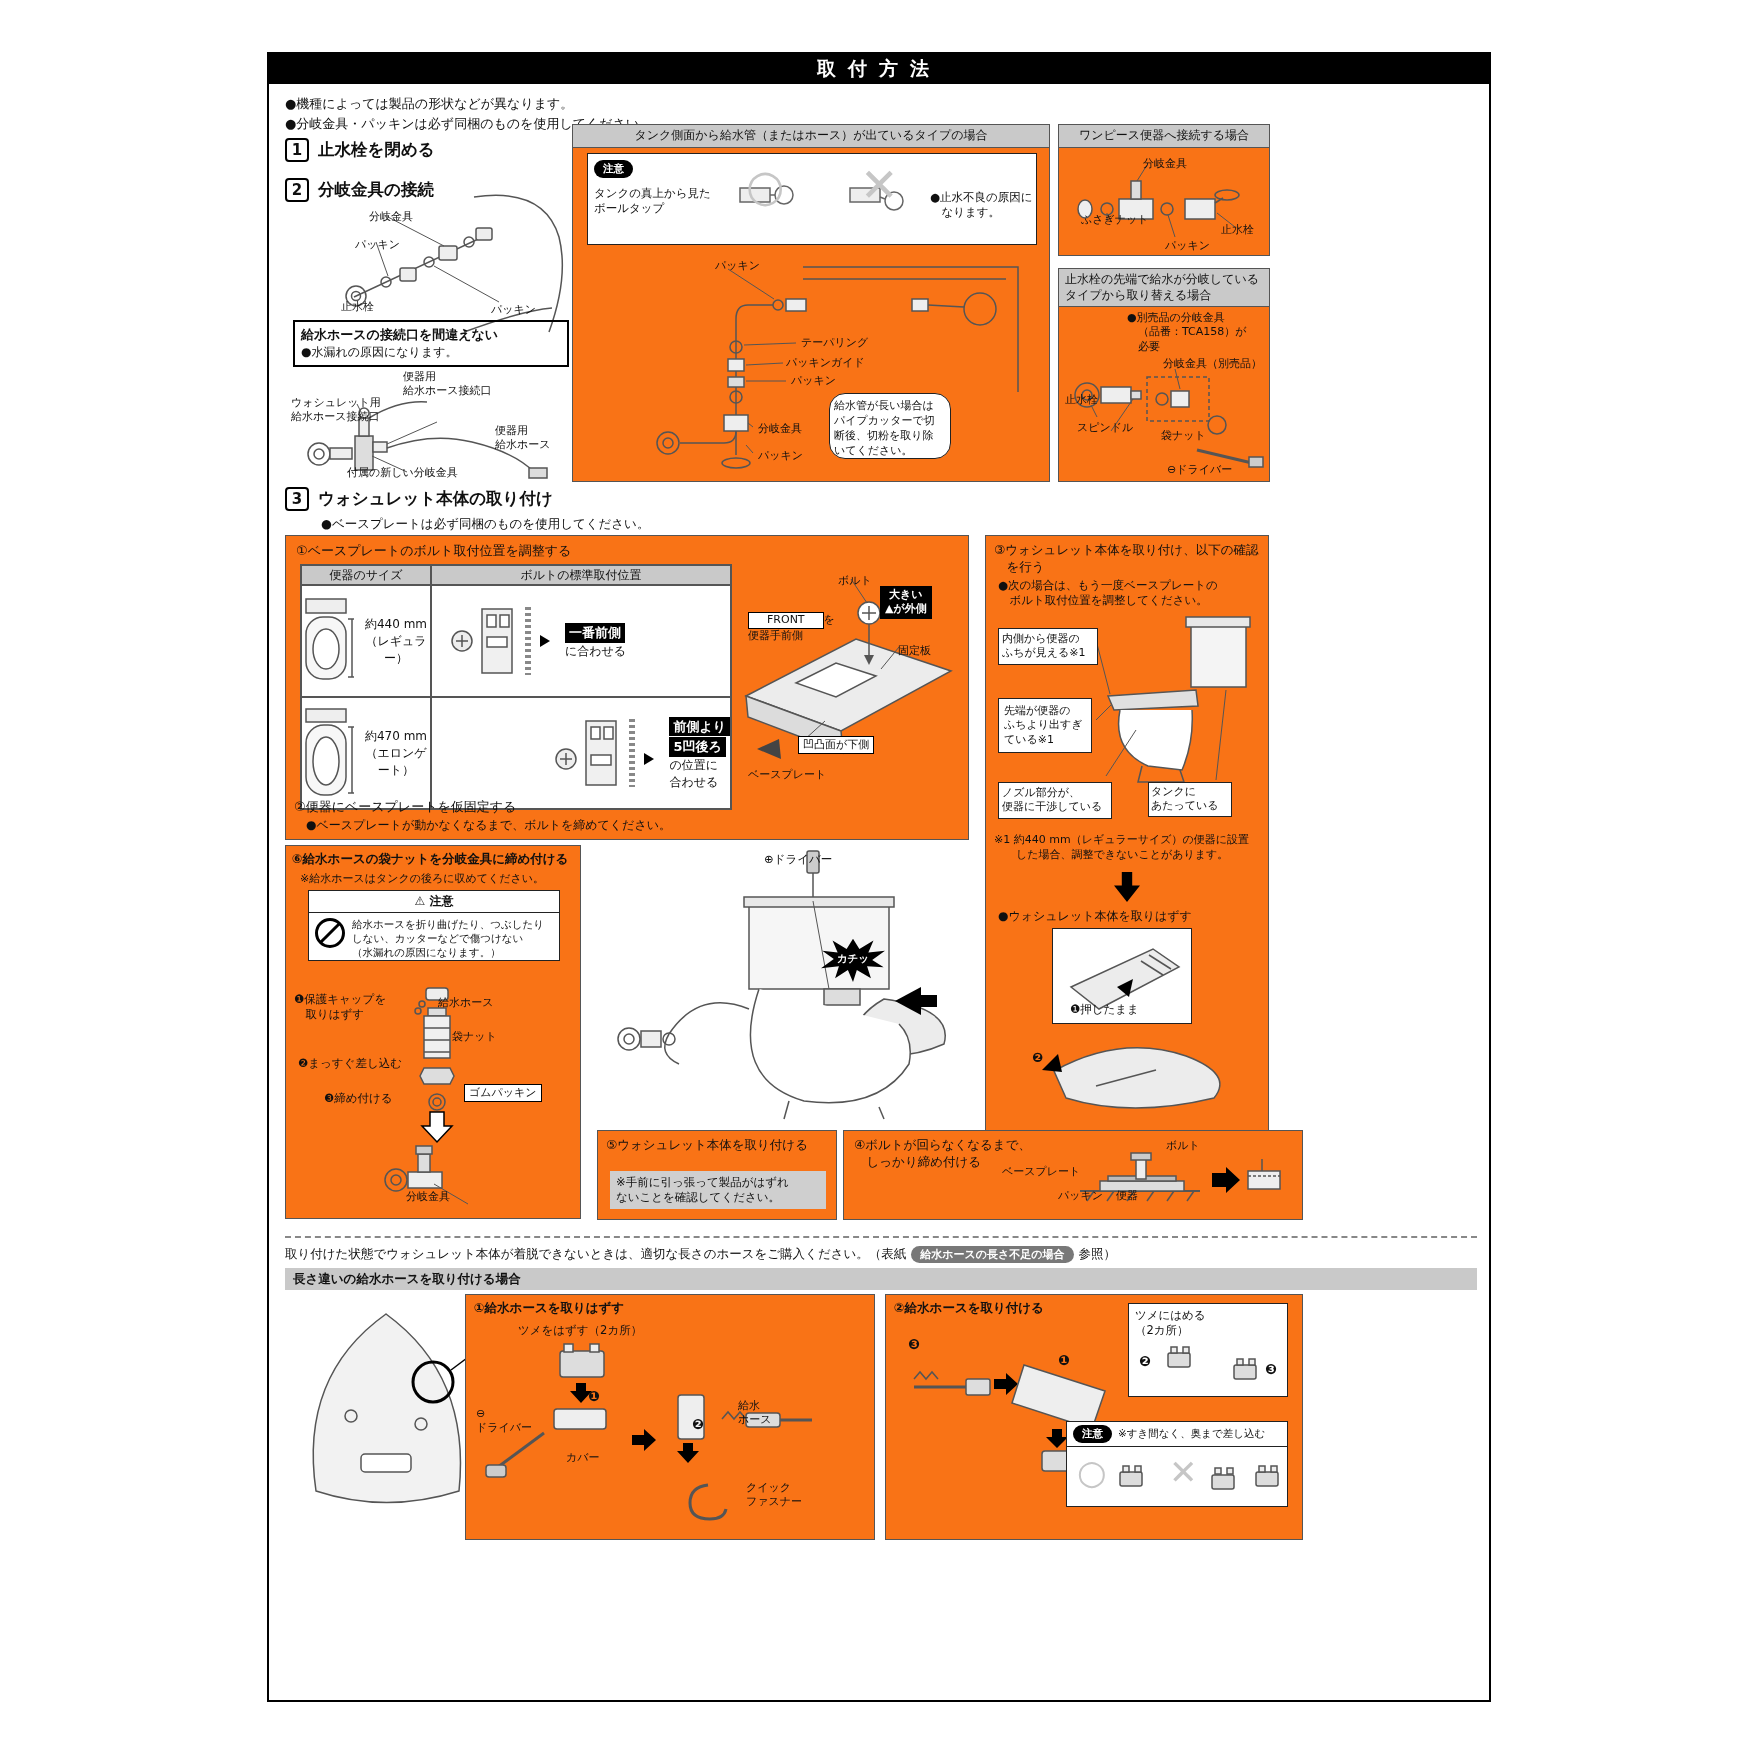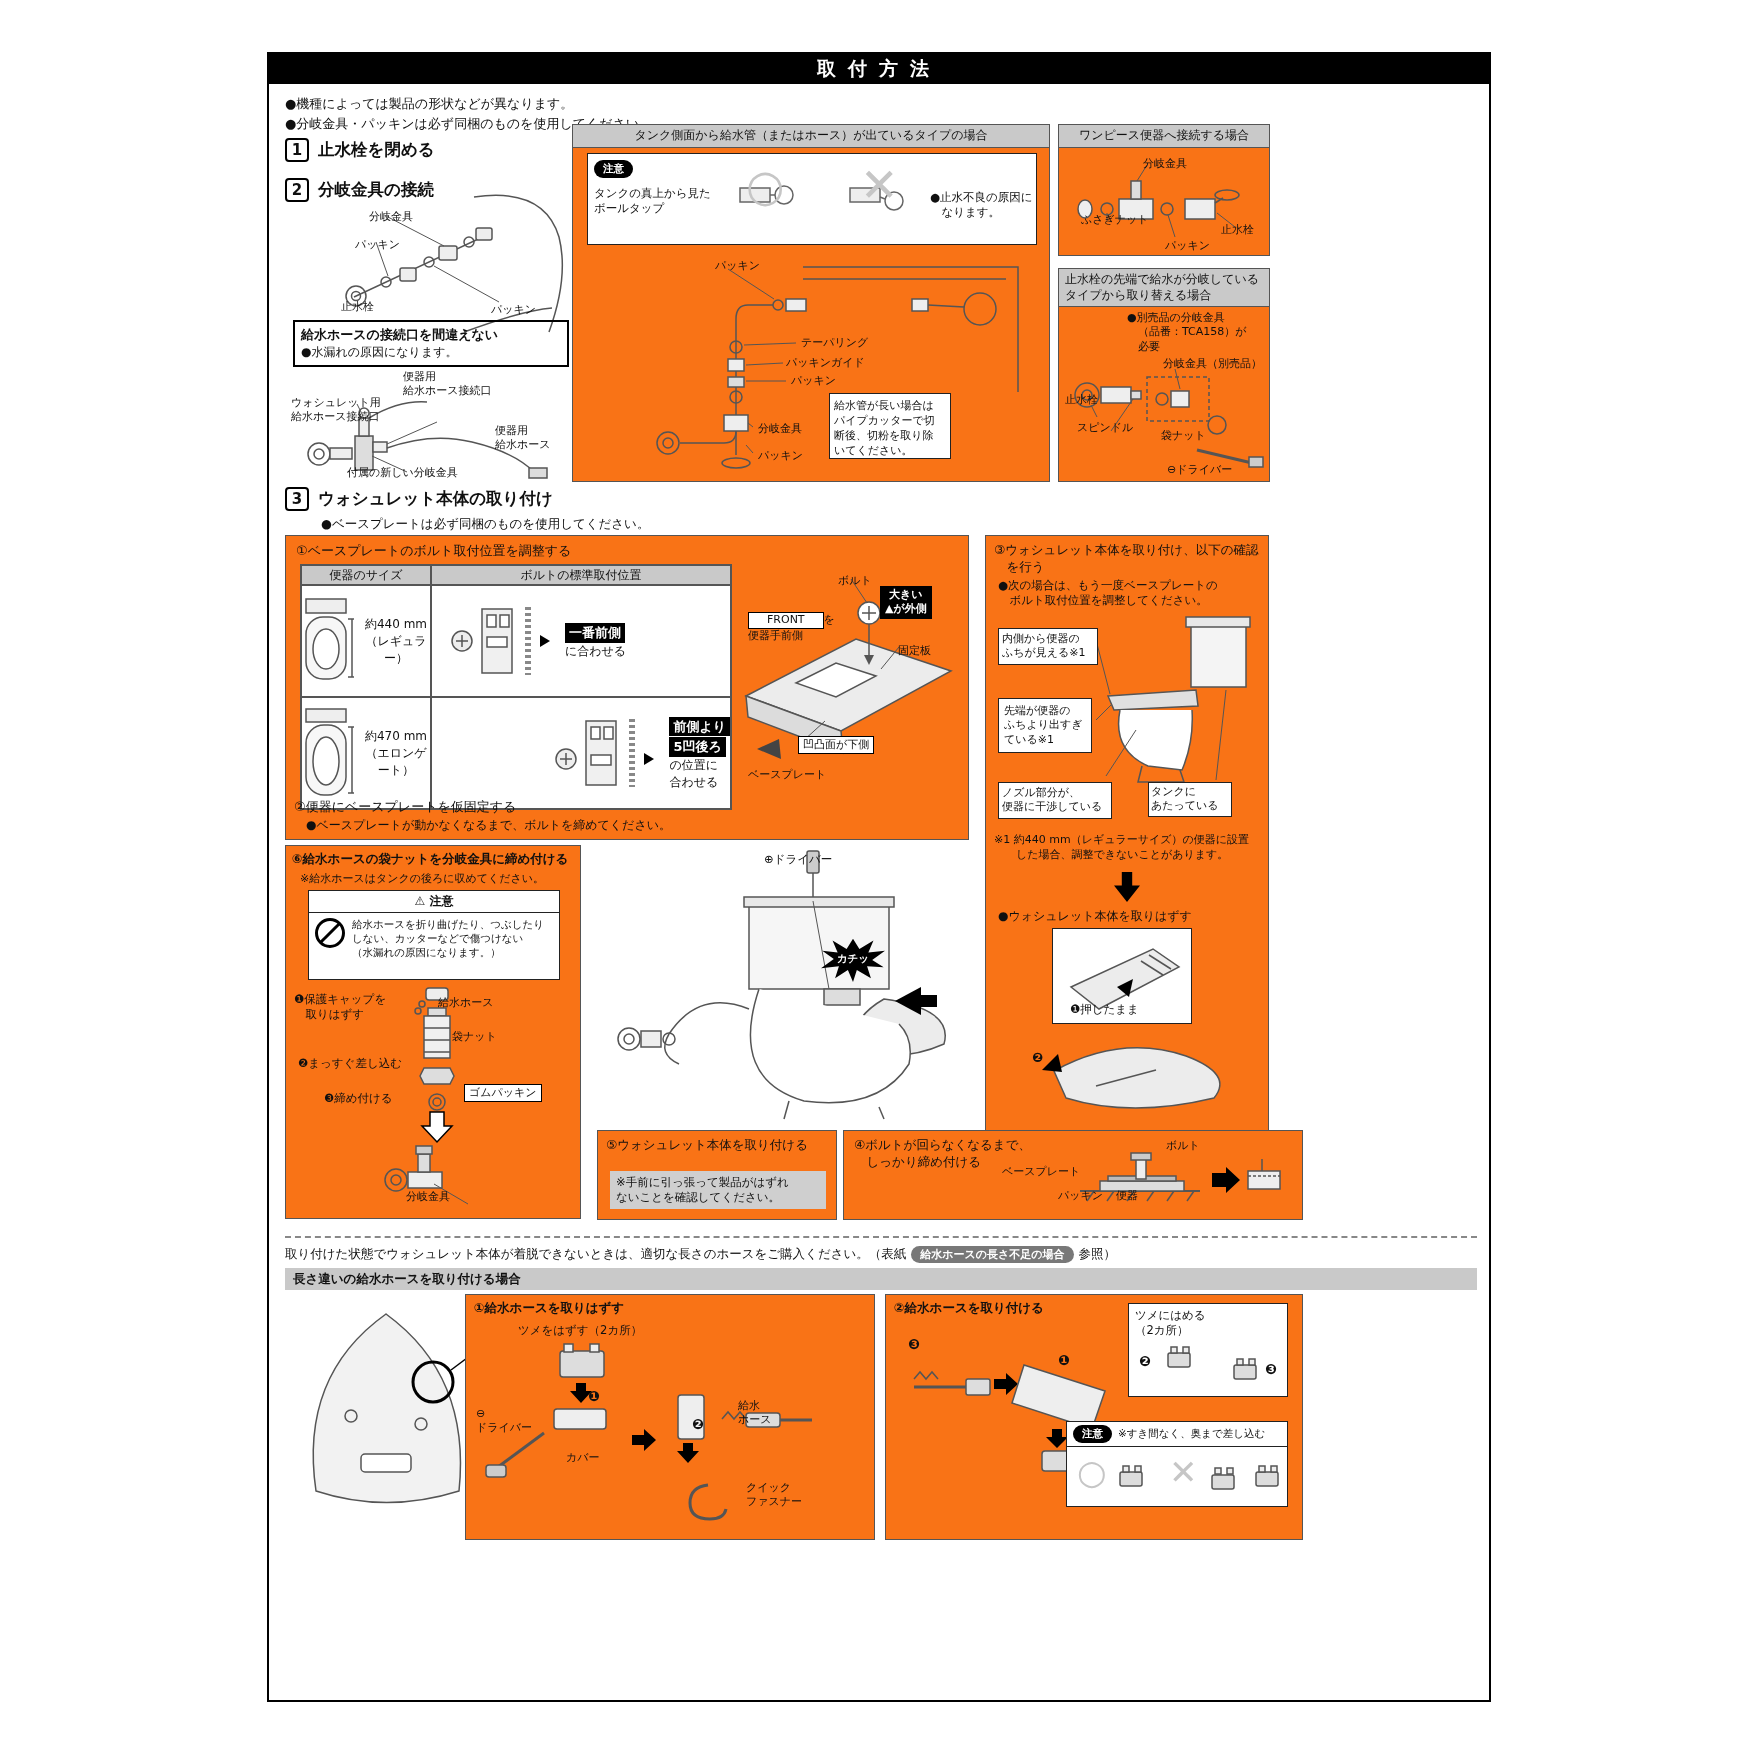--- a/index.html
+++ b/index.html
@@ -162,21 +162,21 @@
         <line x1="125" y1="180" x2="120" y2="176" stroke-width="1"></line>
         <line x1="125" y1="206" x2="118" y2="198" stroke-width="1"></line>
       </g>
     </svg>
     <span class="lab" style="left:142px;top:134px">パッキン</span>
     <span class="lab" style="left:228px;top:211px">テーパリング</span>
     <span class="lab" style="left:213px;top:231px">パッキンガイド</span>
     <span class="lab" style="left:218px;top:249px">パッキン</span>
     <span class="lab" style="left:185px;top:297px">分岐金具</span>
     <span class="lab" style="left:185px;top:324px">パッキン</span>
-    <div class="cbox ml" style="left:256px;top:268px;width:122px;height:66px;border-radius:0;padding:4px;font-size:11px">給水管が長い場合は
+    <div class="cbox ml" style="left:256px;top:268px;width:122px;height:66px;border-radius:16px;padding:4px;font-size:11px">給水管が長い場合は
 パイプカッターで切
 断後、切粉を取り除
 いてください。</div>
   </div>
 
   <div class="panel" style="left:789px;top:70px;width:212px;height:132px">
     <div class="phead">ワンピース便器へ接続する場合</div>
     <svg style="left:8px;top:26px" width="196" height="100" viewBox="0 0 196 100">
       <g stroke="#555" stroke-width="1.5" fill="none">
         <ellipse cx="18" cy="58" rx="7" ry="9" fill="#eee"></ellipse>
@@ -389,21 +389,21 @@
         <polygon points="22,28 6,44 26,46" fill="#000" stroke="none"></polygon>
         <line x1="60" y1="60" x2="120" y2="44"></line>
       </g>
     </svg>
     <span class="lab s13 bold" style="left:46px;top:514px">❷</span>
   </div>
 
   <div class="panel" style="left:16px;top:791px;width:296px;height:374px">
     <div class="abs s125 bold" style="left:6px;top:5px">⑥給水ホースの袋ナットを分岐金具に締め付ける</div>
     <div class="abs" style="left:14px;top:25px;font-size:11px">※給水ホースはタンクの後ろに収めてください。</div>
-    <div class="cbox" style="left:22px;top:44px;width:252px;height:90px">
+    <div class="cbox" style="left:22px;top:44px;width:252px;height:71px">
       <div class="cautionhead">
         <span>⚠</span>
         <span>注意</span>
       </div>
       <div class="cbody">
         <div class="noent"></div>
         <div class="ml s10">給水ホースを折り曲げたり、つぶしたり
 しない、カッターなどで傷つけない
 （水漏れの原因になります。）</div>
       </div>

